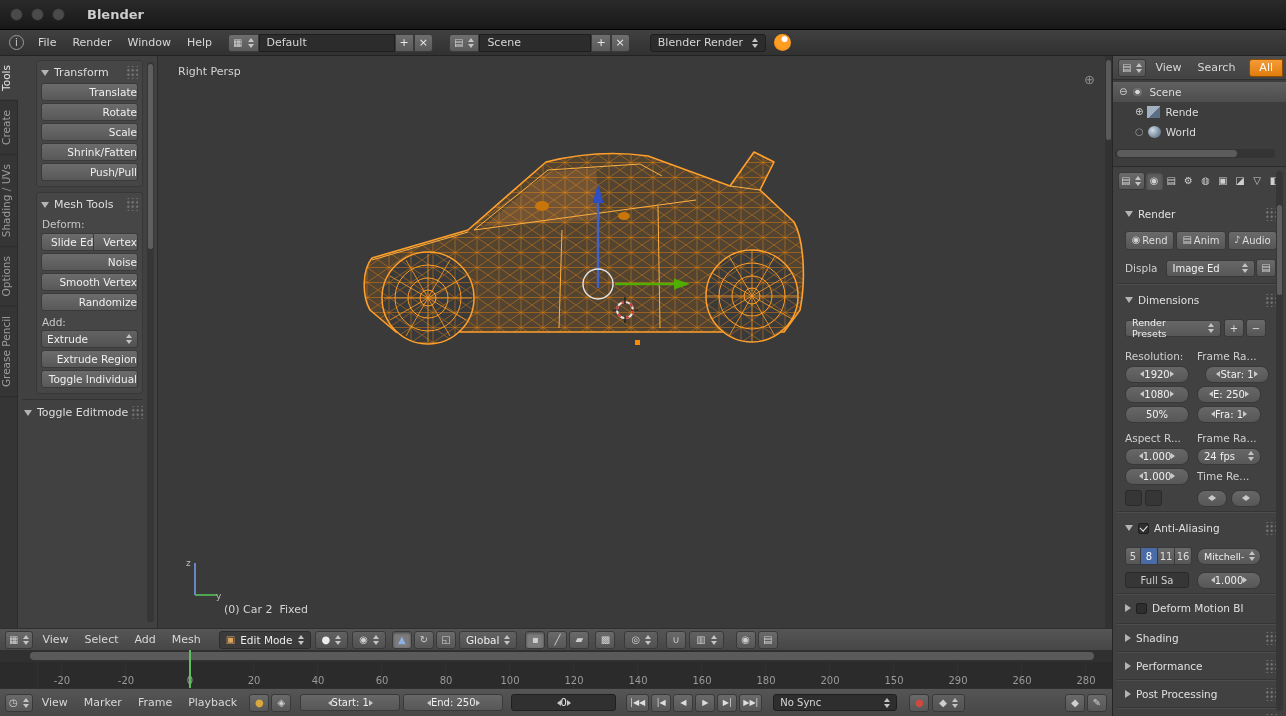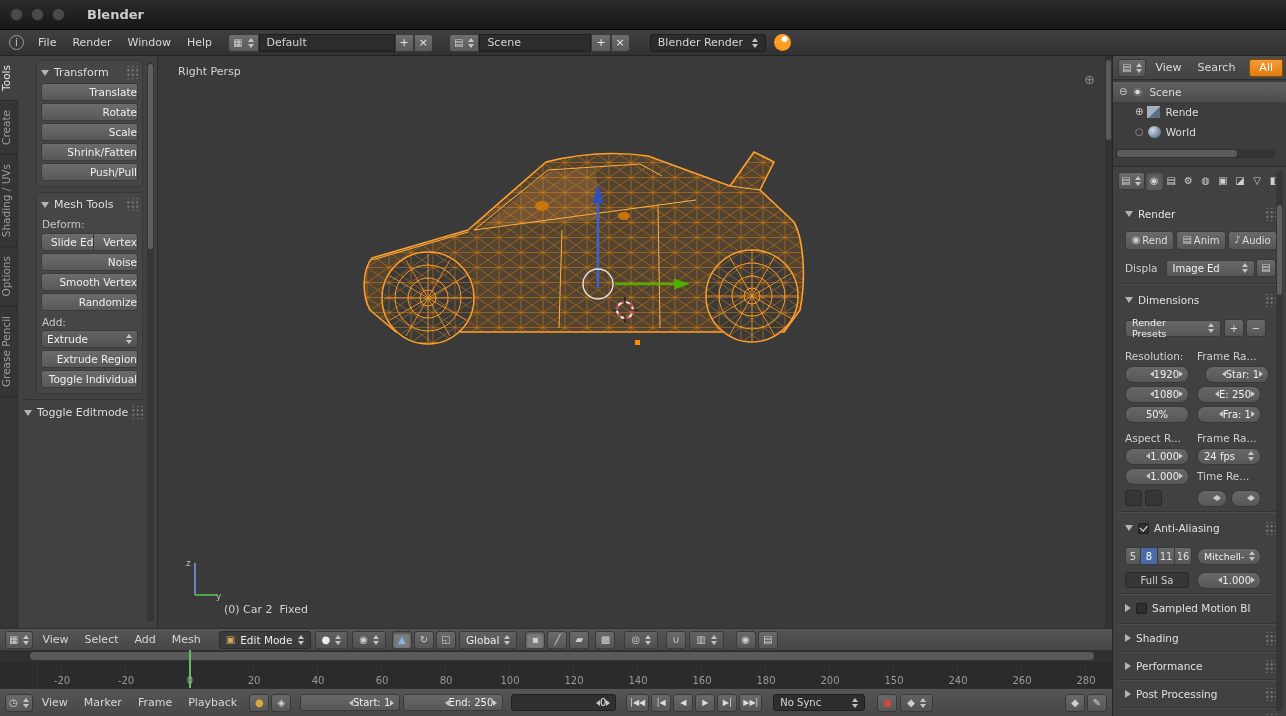--- a/index.html
+++ b/index.html
@@ -50,21 +50,21 @@
 .hdd{height:18px;background:linear-gradient(#616161,#515151);border:1px solid #393939;border-radius:3px;display:flex;align-items:center;padding:0 6px;margin:0 2px;color:#ececec;font-size:10.5px}
 
 #rightcol{left:1112px;top:56px;width:174px;height:660px;background:#414141;border-left:1px solid #262626}
 #outliner{position:absolute;left:0;top:0;width:174px;height:110px;background:#3d3d3d}
 #outlhead{display:flex;align-items:center;height:24px;background:linear-gradient(#4e4e4e,#434343);border-bottom:1px solid #2f2f2f;padding:0 4px}
 .orow{position:absolute;left:0;width:174px;height:20px;display:flex;align-items:center;color:#dcdcdc;font-size:10.5px}
 .oic{width:13px;height:12px;margin-right:5px;display:inline-block}
 #props{position:absolute;left:0;top:110px;width:174px;height:550px;background:#414141;border-top:1px solid #2b2b2b;font-size:10.5px}
 .prow{position:absolute;left:12px;width:152px;display:flex;align-items:center;height:18px}
 .sep{position:absolute;left:4px;width:162px;height:1px;background:#353535;box-shadow:0 1px 0 #4d4d4d}
-.nf{height:17px;background:linear-gradient(#676767,#575757);border:1px solid #393939;border-radius:8px;display:flex;align-items:center;justify-content:flex-end;color:#f0f0f0;padding:0 5px;font-size:10px}
+.nf{height:17px;background:linear-gradient(#676767,#575757);border:1px solid #393939;border-radius:8px;display:flex;align-items:center;justify-content:center;color:#f0f0f0;padding:0 5px;font-size:10px}
 .nf::before{content:"";border:3.5px solid transparent;border-right:4.5px solid #c9c9c9;border-left:none}
 .nf::after{content:"";border:3.5px solid transparent;border-left:4.5px solid #c9c9c9;border-right:none}
 .nfc{height:17px;background:linear-gradient(#676767,#575757);border:1px solid #393939;border-radius:8px;display:flex;align-items:center;justify-content:center;color:#f0f0f0;font-size:10px}
 .pdd{height:17px;background:linear-gradient(#676767,#575757);border:1px solid #393939;border-radius:8px;display:flex;align-items:center;color:#f0f0f0;padding:0 6px;font-size:10px}
 .ptgl{height:16px;background:#363636;border:1px solid #2a2a2a;border-radius:3px;color:#cfcfcf;display:flex;align-items:center;justify-content:center;font-size:10px}
 .chk{width:11px;height:11px;background:#2e2e2e;border:1px solid #1f1f1f;border-radius:2px;display:flex;align-items:center;justify-content:center;margin-right:5px}
 .chk.on::after{content:"";width:6px;height:3.5px;border-left:1.6px solid #e8e8e8;border-bottom:1.6px solid #e8e8e8;transform:rotate(-48deg);margin-top:-2px}
 .ptab{width:19px;height:18px;display:flex;align-items:center;justify-content:center;color:#c9c9c9;font-size:11px;border-radius:2px}
 .ptab.on{background:#5e5e5e;box-shadow:inset 0 1px 3px rgba(0,0,0,.45);color:#f0f0f0}
 .plabel{color:#cfcfcf}
@@ -489,21 +489,21 @@
       <span class="ptgl" style="width:64px">Full Sa</span>
       <span class="nf" style="width:64px;position:absolute;left:72px">
           <span>1.000</span>
         </span>
     </div>
     <div class="sep" style="top:426px"></div>
 
     <div class="prow" style="top:432px">
         <span class="tri r"></span>
         <span class="chk"></span>
-        <span style="white-space:nowrap;overflow:hidden">Sampled Motion Bl</span>
+        <span style="white-space:nowrap;overflow:hidden">Deform Motion Bl</span>
       </div>
     <div class="sep" style="top:456px"></div>
     <div class="prow" style="top:462px">
         <span class="tri r"></span>
         <span>Shading</span>
         <span class="dots"></span>
       </div>
     <div class="sep" style="top:484px"></div>
     <div class="prow" style="top:490px">
         <span class="tri r"></span>
@@ -541,21 +541,21 @@
     <span class="tick" style="left:302px">40</span>
     <span class="tick" style="left:366px">60</span>
     <span class="tick" style="left:430px">80</span>
     <span class="tick" style="left:494px">100</span>
     <span class="tick" style="left:558px">120</span>
     <span class="tick" style="left:622px">140</span>
     <span class="tick" style="left:686px">160</span>
     <span class="tick" style="left:750px">180</span>
     <span class="tick" style="left:814px">200</span>
     <span class="tick" style="left:878px">150</span>
-    <span class="tick" style="left:942px">240</span>
+    <span class="tick" style="left:942px">290</span>
     <span class="tick" style="left:1006px">260</span>
     <span class="tick" style="left:1070px">280</span>
   </div>
   <div id="playhead"></div>
   <div class="hbar" id="tlfoot">
     <span class="hbtn">
         <span class="gl">◷</span>
         <span class="dda"></span>
       </span>
     <span class="menu">View</span>
@@ -576,21 +576,21 @@
       </span>
     <span class="nf" style="width:105px;margin-left:8px;background:#303030;border-color:#1f1f1f;border-radius:3px">
         <span>0</span>
       </span>
     <span class="hbtn" style="margin-left:10px;font-size:8px">|◀◀</span>
     <span class="hbtn" style="font-size:8px">|◀</span>
     <span class="hbtn" style="font-size:8px">◀</span>
     <span class="hbtn" style="font-size:8px">▶</span>
     <span class="hbtn" style="font-size:8px">▶|</span>
     <span class="hbtn" style="font-size:8px">▶▶|</span>
-    <span class="pdd" style="margin-left:10px;width:92px;background:#2e2e2e;border-color:#1e1e1e;border-radius:3px;color:#d8d8d8">
+    <span class="pdd" style="margin-left:10px;width:124px;background:#2e2e2e;border-color:#1e1e1e;border-radius:3px;color:#d8d8d8">
         <span style="flex:1">No Sync</span>
         <span class="dda"></span>
       </span>
     <span class="hbtn" style="margin-left:12px">
         <span class="gl" style="color:#cc4a3f">●</span>
       </span>
     <span class="hdd">
         <span class="gl">◆</span>
         <span class="dda"></span>
       </span>

